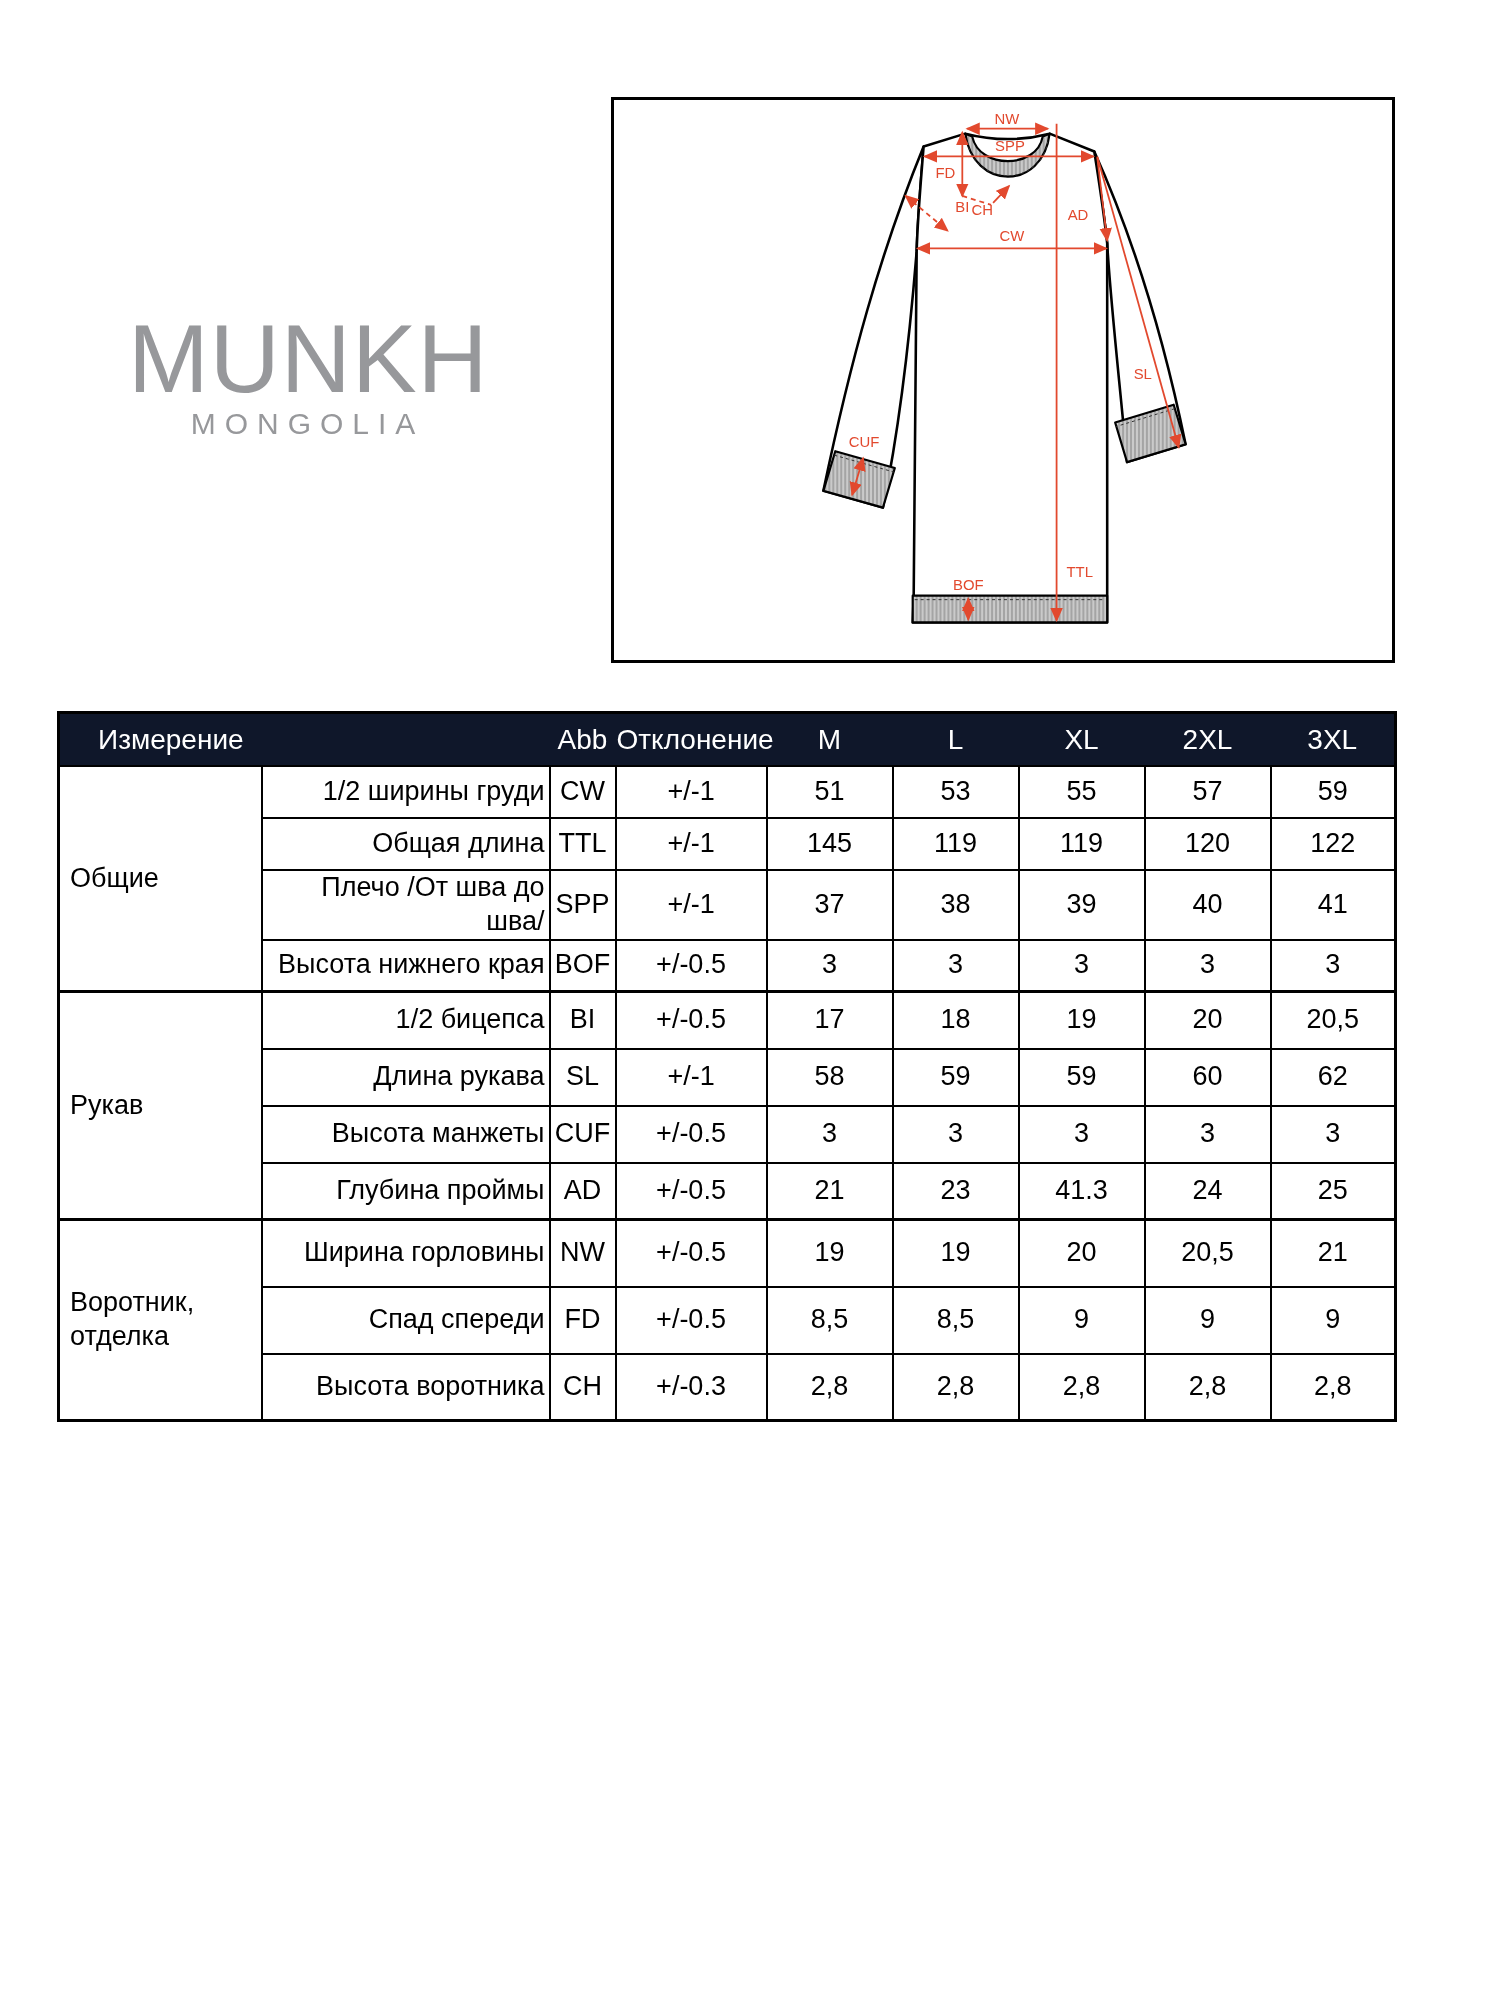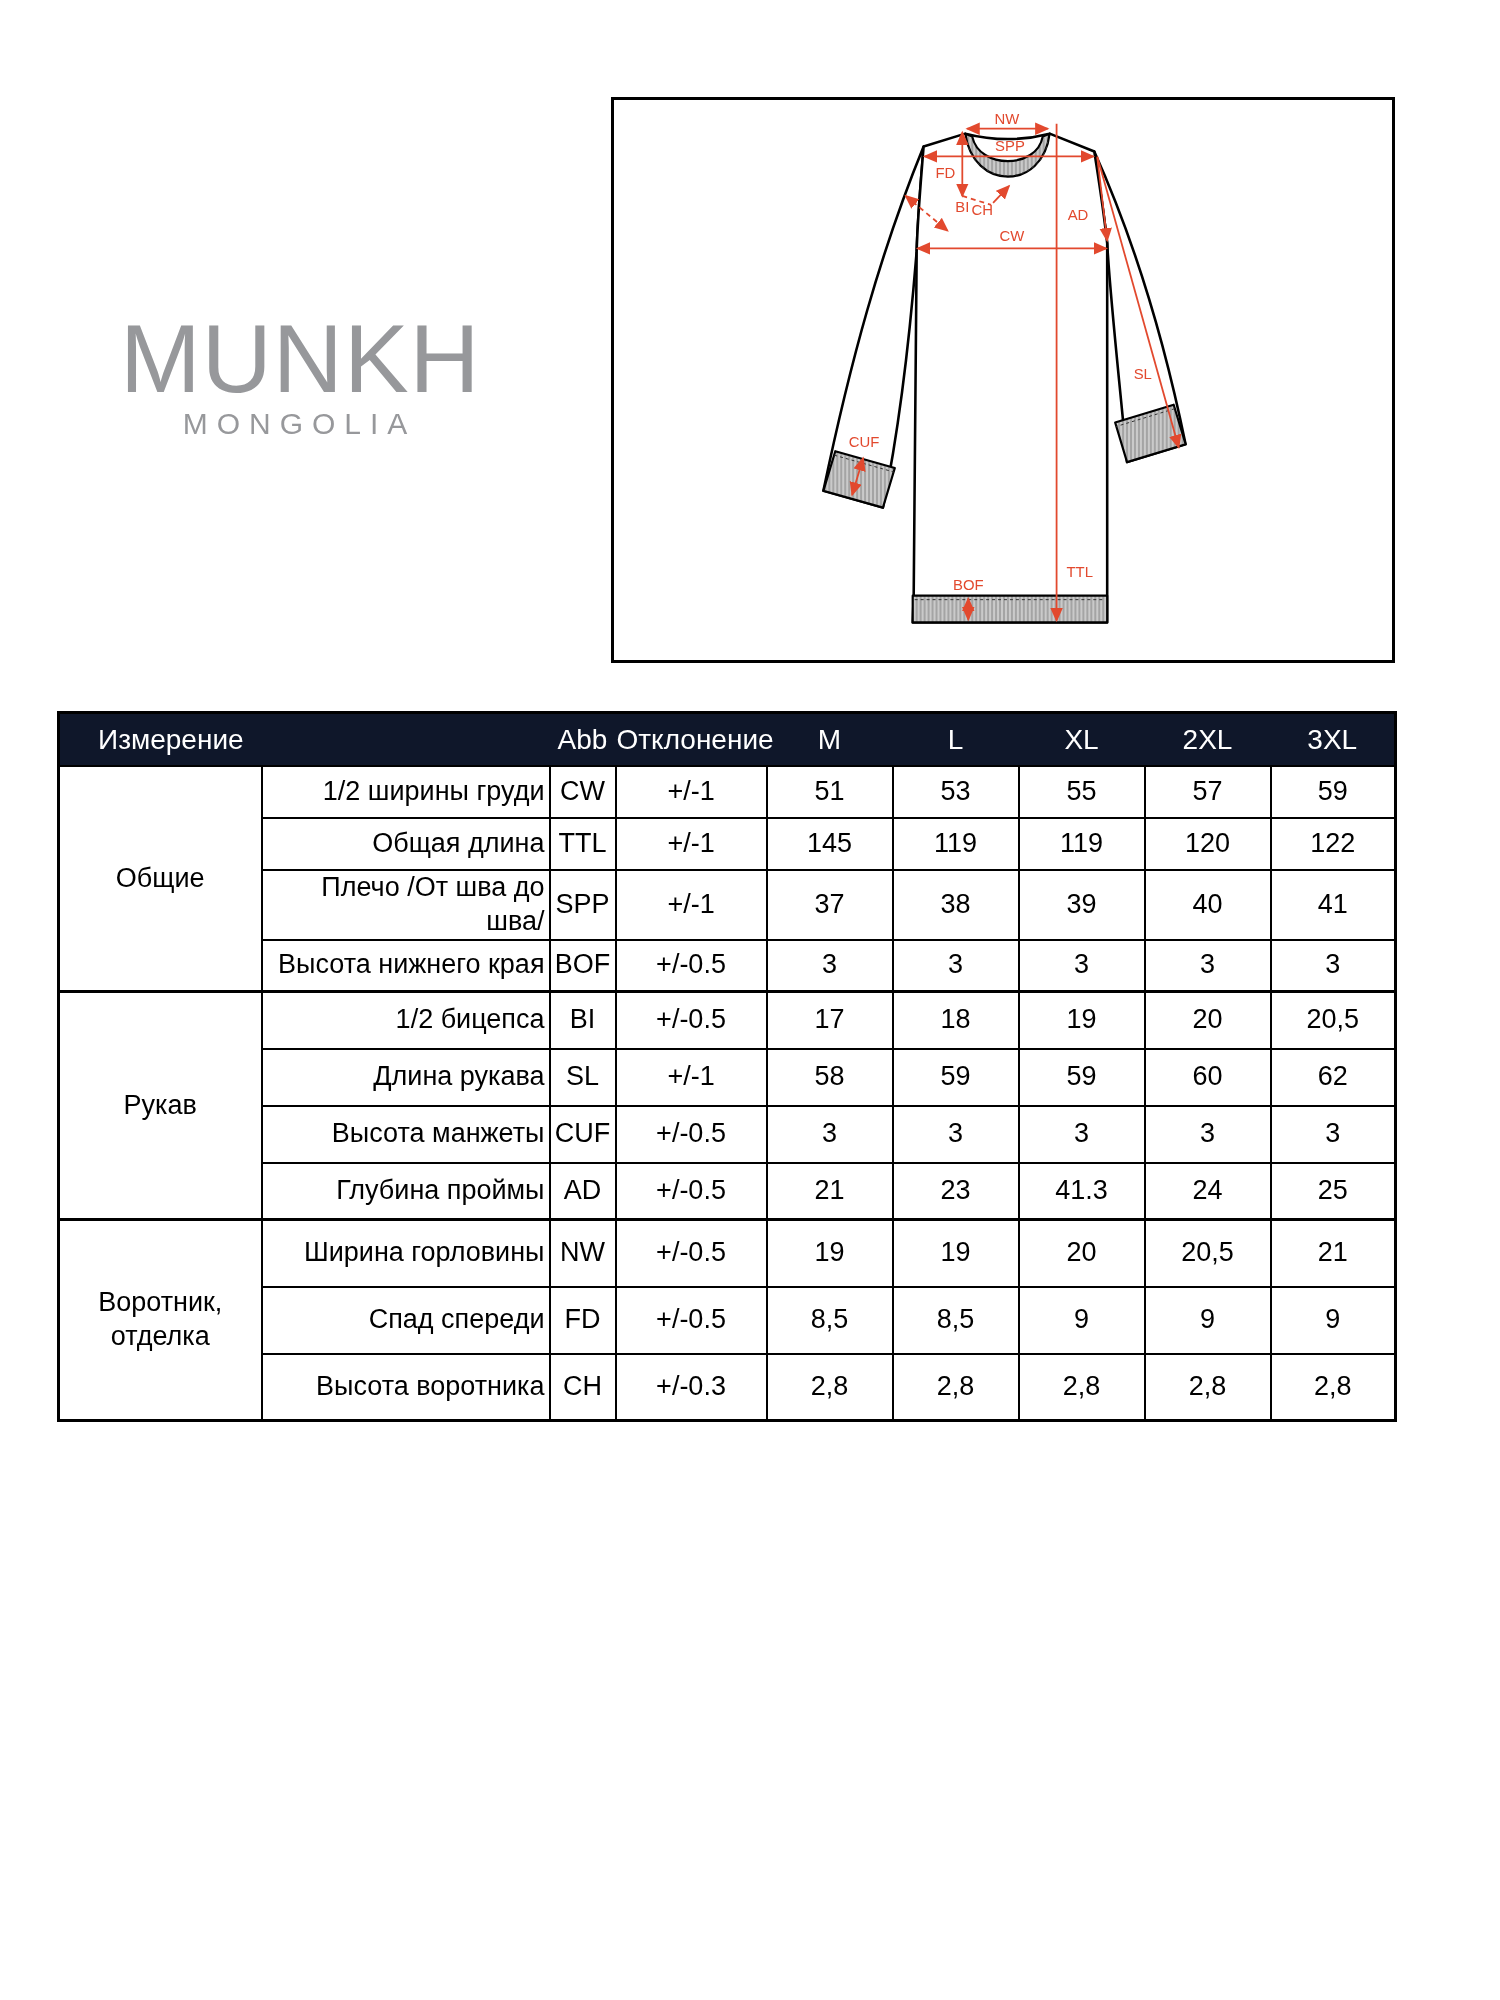--- a/index.html
+++ b/index.html
@@ -1,21 +1,21 @@
 <!DOCTYPE html>
 <html><head>
 <meta charset="utf-8">
 <style>
   html,body{margin:0;padding:0;}
   body{
     width:1500px;height:2000px;background:#ffffff;position:relative;overflow:hidden;
     font-family:"Liberation Sans",sans-serif;color:#000;
   }
   
-  .logo{position:absolute;left:120px;top:310px;width:350px;text-align:center;color:#97989B;}
+  .logo{position:absolute;left:128px;top:310px;width:350px;text-align:center;color:#97989B;}
   .logo .brand{display:block;font-size:97px;line-height:1;letter-spacing:1px;font-weight:normal;}
   .logo .country{display:block;font-size:30px;letter-spacing:9px;text-indent:9px;}
   
   .diagram-box{
     position:absolute;left:611px;top:97px;width:778px;height:560px;
     border:3px solid #000;background:#fff;
   }
   .diagram-box svg{display:block;width:100%;height:100%;}
   .outline{fill:#ffffff;stroke:#000;stroke-width:2.6;stroke-linejoin:round;}
   .band{fill:url(#rib);stroke:#000;stroke-width:2.2;stroke-linejoin:round;}
@@ -31,21 +31,21 @@
   .size-table th{
     background:#0f172a;color:#fff;font-weight:normal;font-size:28px;height:49px;
     border:0;text-align:center;vertical-align:middle;
   }
   .size-table th.meas{text-align:left;padding-left:38px;}
   .size-table td{
     border:2px solid #000;font-size:27px;text-align:center;vertical-align:middle;
     padding:0;line-height:1.25;
   }
   .size-table td.name{text-align:right;padding-left:8px;padding-right:4px;}
-  .size-table td.group{text-align:center;padding:0 10px;}
+  .size-table td.group{text-align:left;padding:0 10px;}
   .size-table tr.g0{height:52px;}
   .size-table tr.g1{height:57px;}
   .size-table tr.g2{height:67px;}
   .size-table tr.gstart td{border-top:3px solid #000;}
 </style>
 </head>
 <body>
 
 <div class="logo" style="color: rgb(151, 152, 155);">
   <span class="brand">MUNKH</span>

